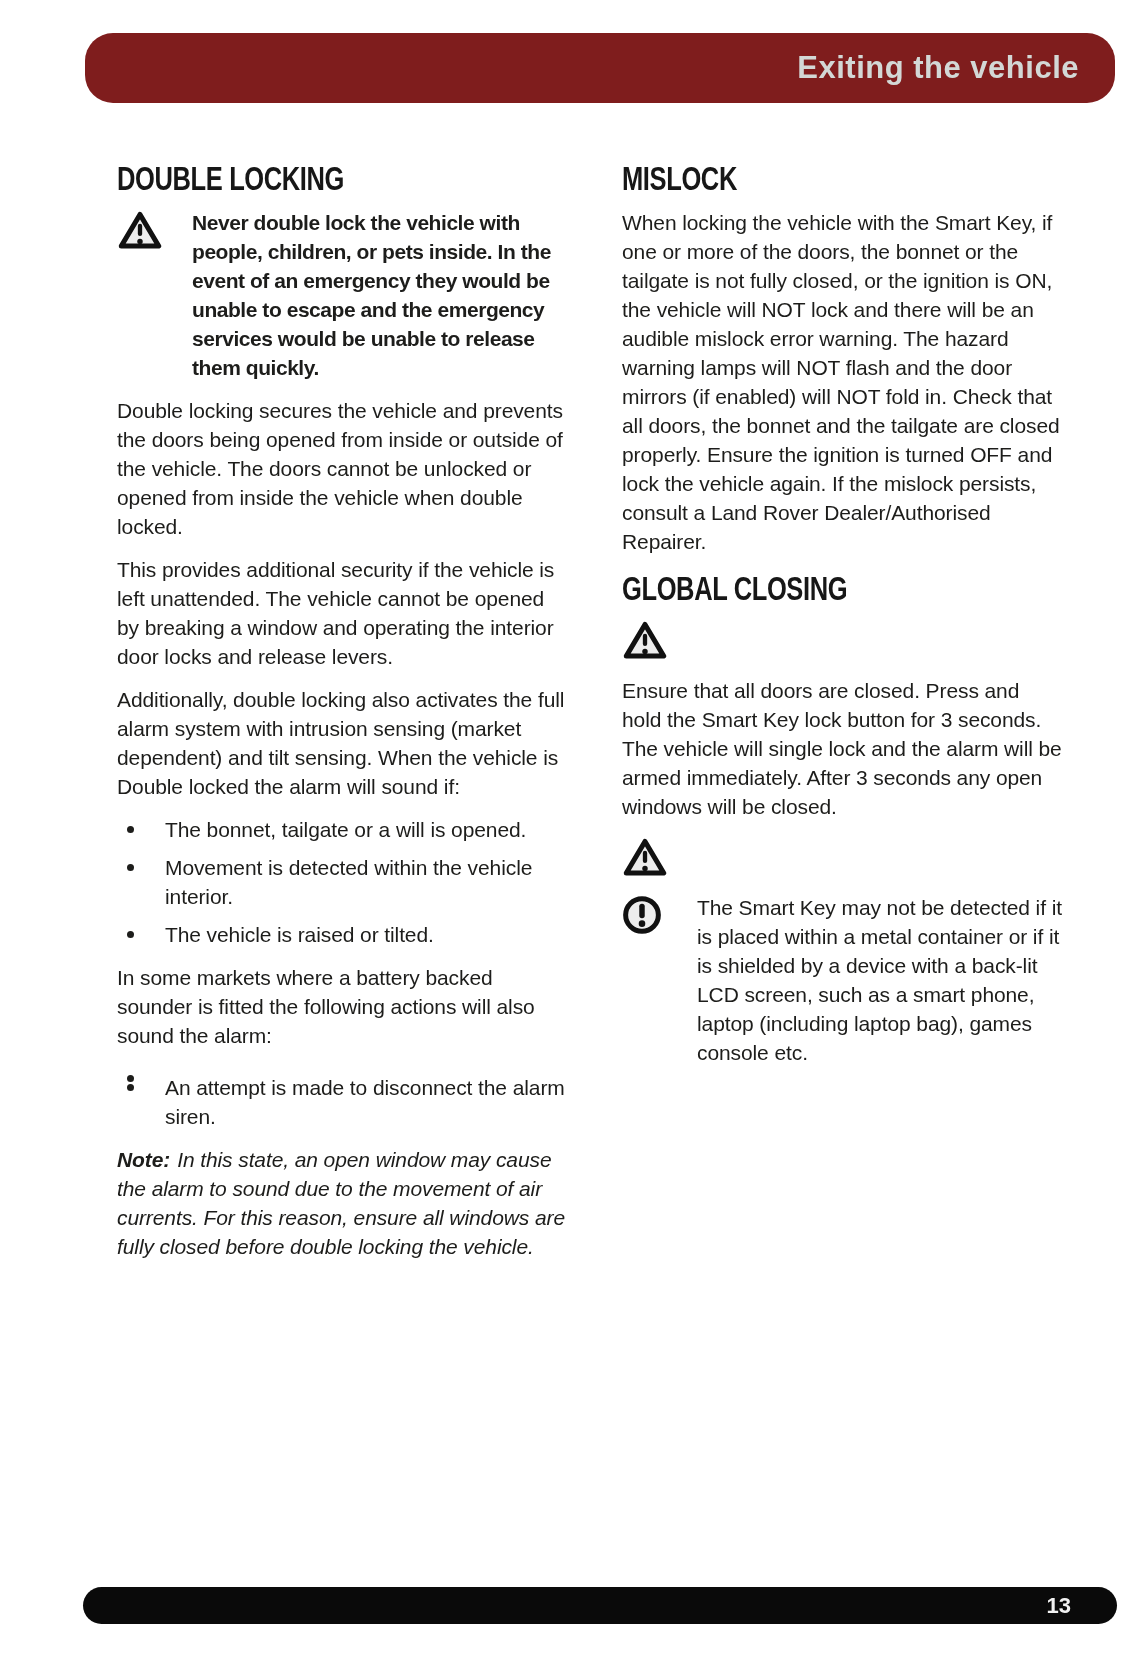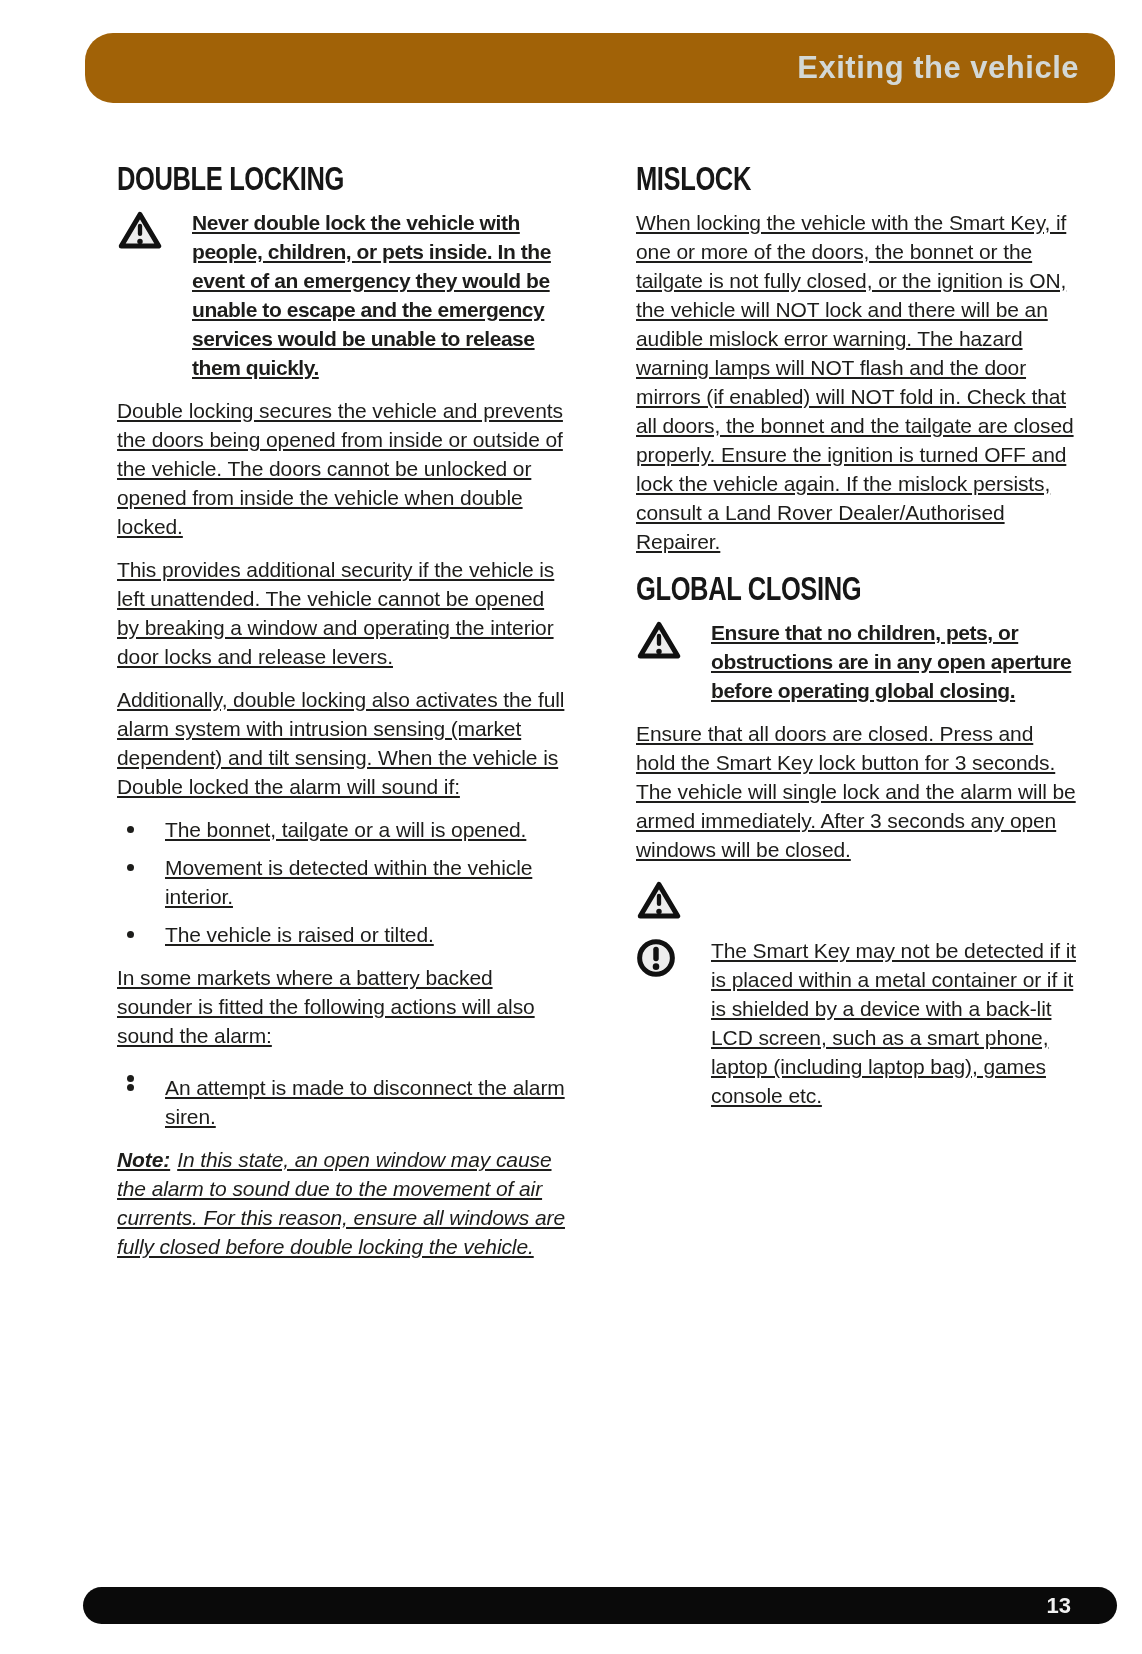--- a/index.html
+++ b/index.html
@@ -6,38 +6,38 @@
   body{
     width:1142px;height:1654px;position:relative;
     font-family:"Liberation Sans","DejaVu Sans",sans-serif;
     color:#1d1d1b;
   }
   .page{width:1142px;height:1654px;position:relative;overflow:hidden;background:#ffffff;}
 
   
   .top-bar{
     position:absolute;left:85px;top:33px;width:1030px;height:70px;
-    background:#a16207;border-radius:28px;
+    background:#7f1d1d;border-radius:28px;
     display:flex;align-items:center;justify-content:flex-end;
   }
   .bar-title{
     color:#d3d8d6;font-size:31px;font-weight:600;letter-spacing:.5px;
     padding-right:36px;white-space:nowrap;
   }
   .bottom-bar{
     position:absolute;left:83px;top:1587px;width:1034px;height:37px;
     background:#0a0a0a;border-radius:19px;
     display:flex;align-items:center;justify-content:flex-end;
   }
   .page-num{color:#f2f2f2;font-size:22px;font-weight:600;padding-right:46px;}
 
   
   .content{
     position:absolute;left:117px;top:160px;
-    display:flex;gap:69px;text-decoration:underline;
+    display:flex;gap:55px;
   }
   .col-left{width:450px;}
   .col-right{width:440px;}
 
   h2.sec{
     font-size:34px;font-weight:700;color:#171717;margin:0 0 12px 0;
     line-height:36px;white-space:nowrap;
   }
   h2.sec .cond{display:inline-block;transform:scaleX(.75);transform-origin:0 50%;letter-spacing:-.5px;}
   .mt{margin-top:34px;}
@@ -140,21 +140,20 @@
       <h2 class="sec mt"><span class="cond">GLOBAL CLOSING</span></h2>
 
       <div class="callout">
         <span class="icon-cell">
           <svg width="46" height="42" viewBox="0 0 64 58">
             <path d="M32 6 L58 50 L6 50 Z" fill="#ededed" stroke="#111111" stroke-width="7" stroke-linejoin="round"></path>
             <rect x="29" y="19" width="6" height="17" rx="3" fill="#111111"></rect>
             <circle cx="32" cy="43.5" r="3.8" fill="#111111"></circle>
           </svg>
         </span>
-        <p class="c-text">Ensure that no children, pets, or obstructions are in any open aperture before operating global closing.</p>
       </div>
 
       <p class="body">Ensure that all doors are closed. Press and hold the Smart Key lock button for 3 seconds. The vehicle will single lock and the alarm will be armed immediately. After 3 seconds any open windows will be closed.</p>
 
 
       <div class="callout">
         <span class="icon-cell">
           <svg width="46" height="42" viewBox="0 0 64 58">
             <path d="M32 6 L58 50 L6 50 Z" fill="#ededed" stroke="#111111" stroke-width="7" stroke-linejoin="round"></path>
             <rect x="29" y="19" width="6" height="17" rx="3" fill="#111111"></rect>

